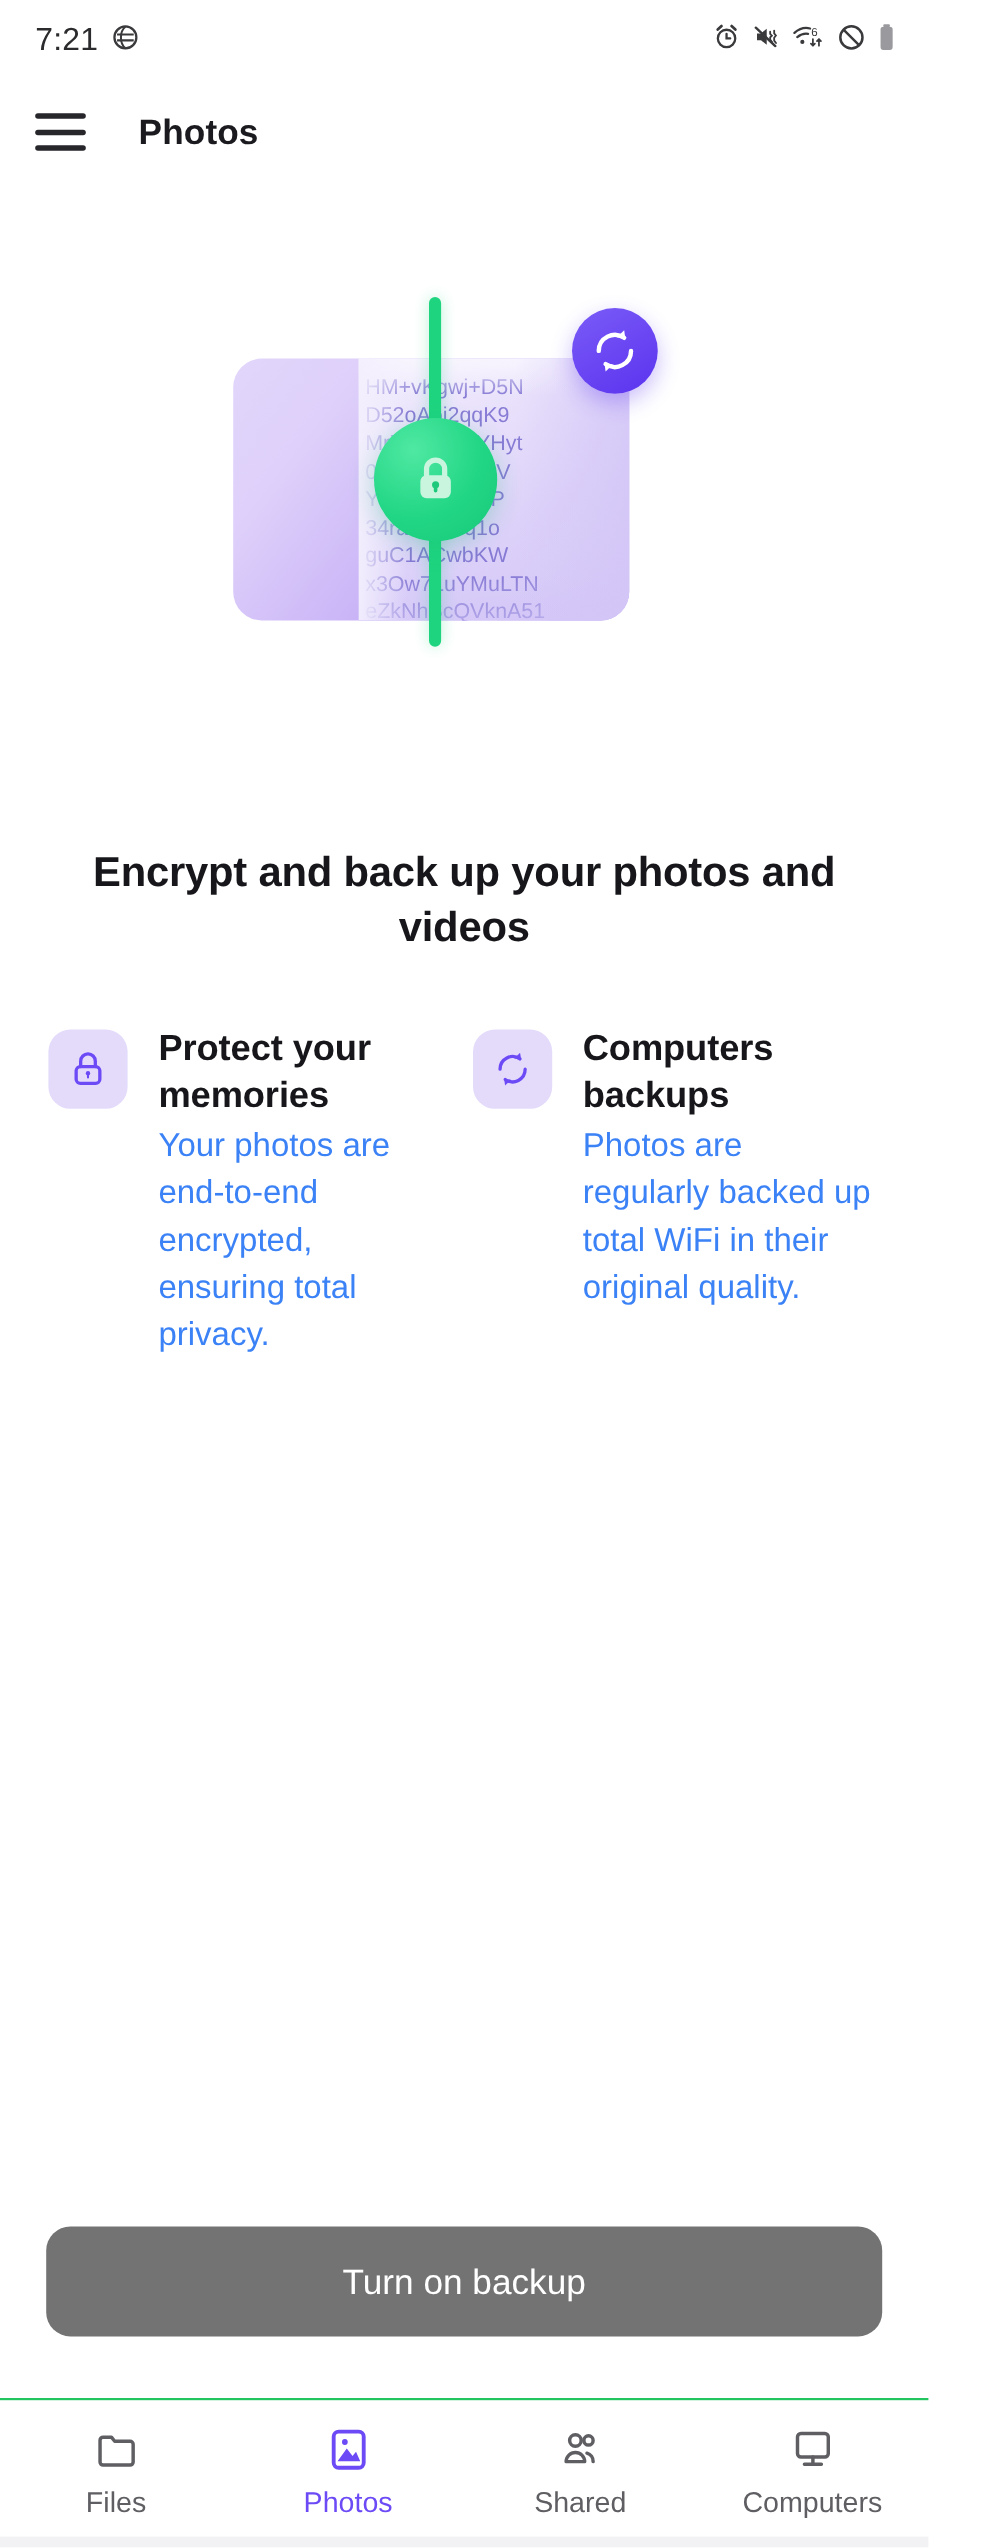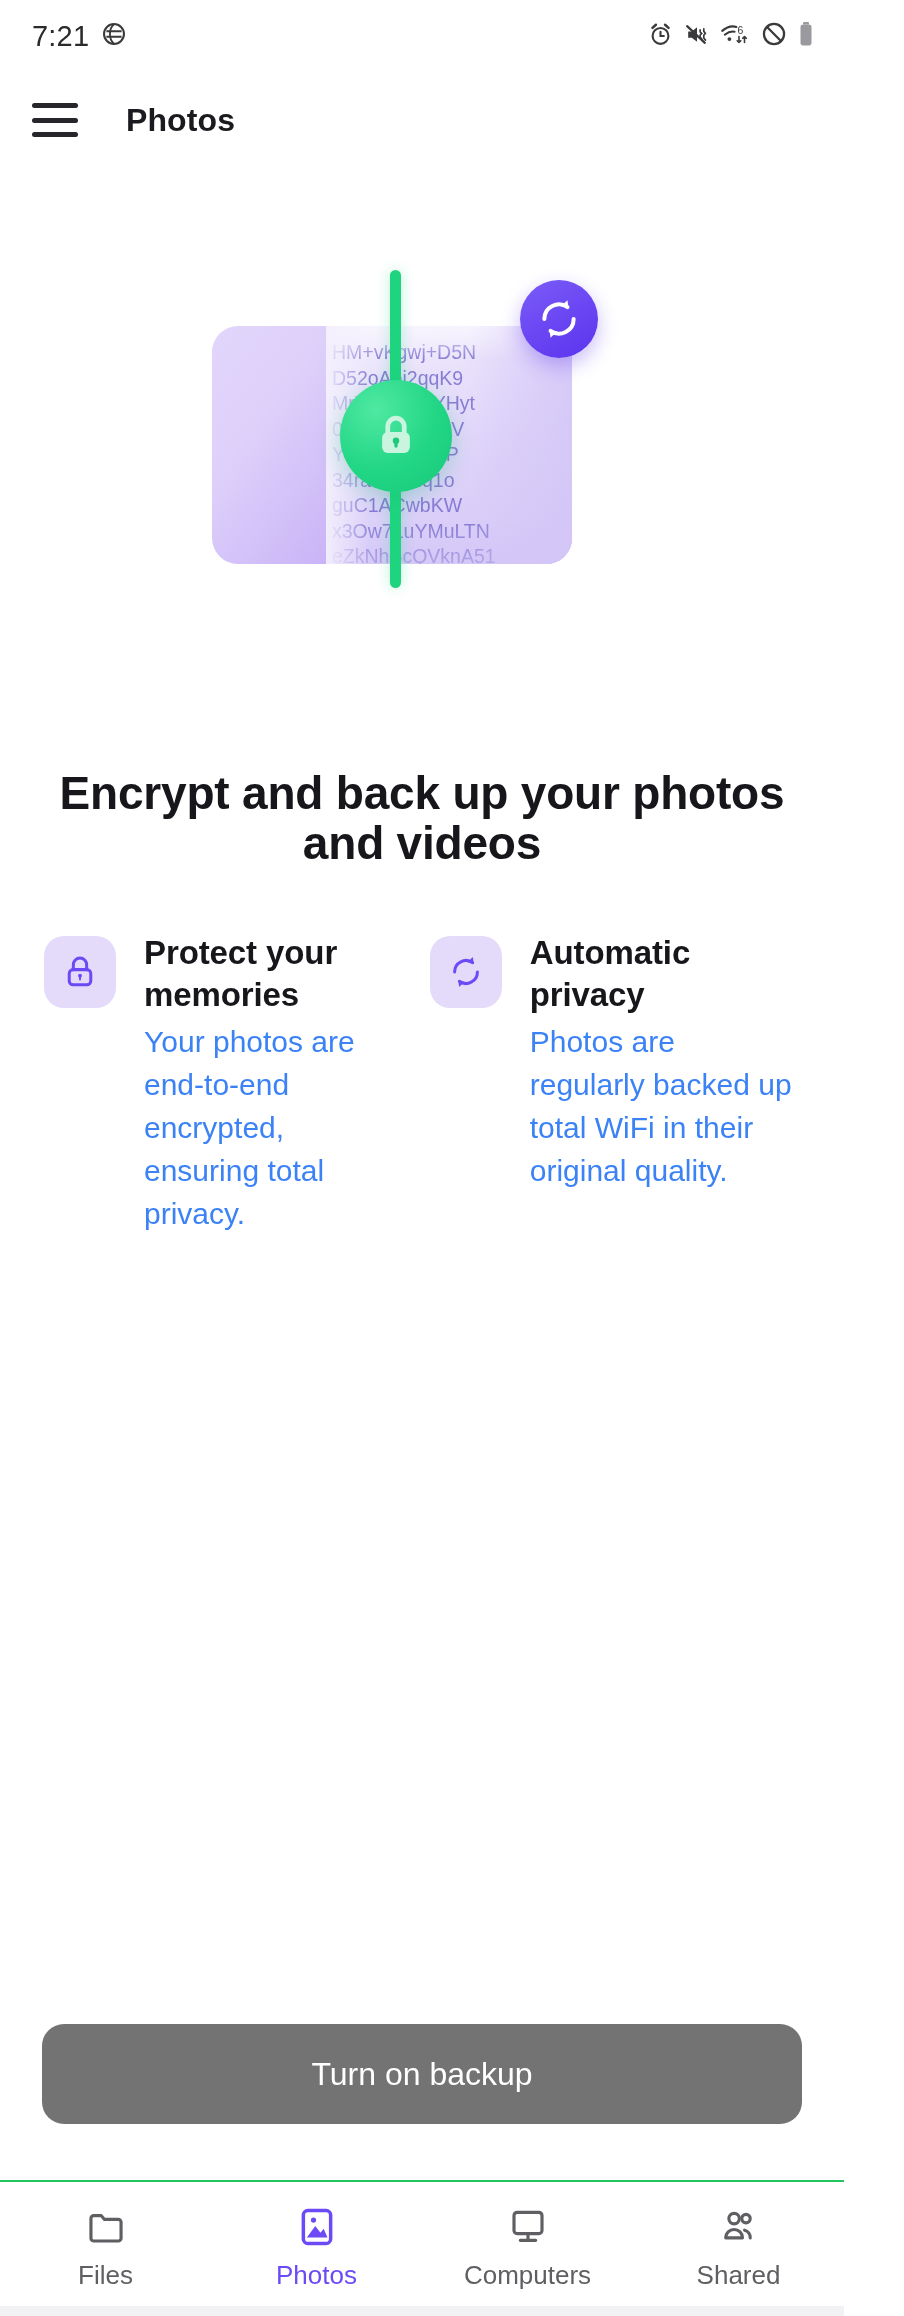--- a/index.html
+++ b/index.html
@@ -185,21 +185,21 @@
     background: linear-gradient(150deg, #7a5cf7 0%, #6a46f3 52%, #5a33ee 100%);
     display: flex; align-items: center; justify-content: center;
     box-shadow: 0 8px 20px rgba(90,51,238,0.32);
   }
 
   
   .headline {
     margin-top: 28px;
     padding: 0 56px;
     text-align: center;
-    font-size: 46px;
+    font-size: 38px;
     font-weight: bold;
     line-height: 50px;
     color: #17171b;
     letter-spacing: -0.2px;
   }
 
   
   .features {
     margin-top: 64px;
     padding: 0 44px 0 44px;
@@ -420,21 +420,21 @@
       <div class="feature">
         <div class="feature-ico">
           <svg width="38" height="38" viewBox="0 0 24 24">
             <path d="M19.2 12 a7.2 7.2 0 0 1 -11.4 5.9" fill="none" stroke="#6c4bf6" stroke-width="1.9" stroke-linecap="round"></path>
             <path d="M4.8 12 a7.2 7.2 0 0 1 11.4 -5.9" fill="none" stroke="#6c4bf6" stroke-width="1.9" stroke-linecap="round"></path>
             <path d="M16.3 2.6 L16.9 6.6 L12.9 5.9 Z" fill="#6c4bf6"></path>
             <path d="M7.7 21.4 L7.1 17.4 L11.1 18.1 Z" fill="#6c4bf6"></path>
           </svg>
         </div>
         <div class="feature-text">
-          <div class="feature-title">Automatic privacy</div>
+          <div class="feature-title">Computers backups</div>
           <div class="feature-desc">Photos are regularly backed up total WiFi in their original quality.</div>
         </div>
       </div>
 
     </div>
 
     <div class="cta-wrap">
       <button class="cta">Turn on backup</button>
     </div>
 
@@ -453,40 +453,40 @@
 
     <div class="navitem active">
       <span class="navico">
         <svg width="42" height="42" viewBox="0 0 24 24">
           <rect x="4.2" y="2.6" width="15.6" height="18.8" rx="2.6" fill="none" stroke="#6c4bf6" stroke-width="2"></rect>
           <circle cx="10" cy="8" r="1.5" fill="#6c4bf6"></circle>
           <path d="M6.2 18 L11 11.4 L14 15.3 L15.8 13 L18 18 Z" fill="#6c4bf6"></path>
         </svg>
       </span>
       <span class="navlabel">Photos</span>
-    </div>
-
-    <div class="navitem">
-      <span class="navico">
-        <svg width="42" height="42" viewBox="0 0 24 24">
-          <rect x="4" y="3.6" width="16" height="12.2" rx="1.8" fill="none" stroke="#5f5f63" stroke-width="1.8"></rect>
-          <path d="M12 15.8 V19.4 M7.6 19.6 H16.4" stroke="#5f5f63" stroke-width="1.8" stroke-linecap="round"></path>
-        </svg>
-      </span>
-      <span class="navlabel">Computers</span>
     </div>
 
     <div class="navitem">
       <span class="navico">
         <svg width="42" height="42" viewBox="0 0 24 24">
           <circle cx="9.2" cy="7.2" r="3" fill="none" stroke="#5f5f63" stroke-width="1.8"></circle>
           <circle cx="16" cy="7.2" r="2.4" fill="none" stroke="#5f5f63" stroke-width="1.8"></circle>
           <path d="M4.4 18.2 a4.8 4.8 0 0 1 9.6 0 Z" fill="none" stroke="#5f5f63" stroke-width="1.8" stroke-linejoin="round"></path>
           <path d="M15.2 13.8 a4.4 4.4 0 0 1 3.2 4.4" fill="none" stroke="#5f5f63" stroke-width="1.8" stroke-linecap="round"></path>
         </svg>
       </span>
       <span class="navlabel">Shared</span>
     </div>
 
+    <div class="navitem">
+      <span class="navico">
+        <svg width="42" height="42" viewBox="0 0 24 24">
+          <rect x="4" y="3.6" width="16" height="12.2" rx="1.8" fill="none" stroke="#5f5f63" stroke-width="1.8"></rect>
+          <path d="M12 15.8 V19.4 M7.6 19.6 H16.4" stroke="#5f5f63" stroke-width="1.8" stroke-linecap="round"></path>
+        </svg>
+      </span>
+      <span class="navlabel">Computers</span>
+    </div>
+
   </div>
 
   <div class="gesturebar"></div>
 </div>
 
 </body></html>

